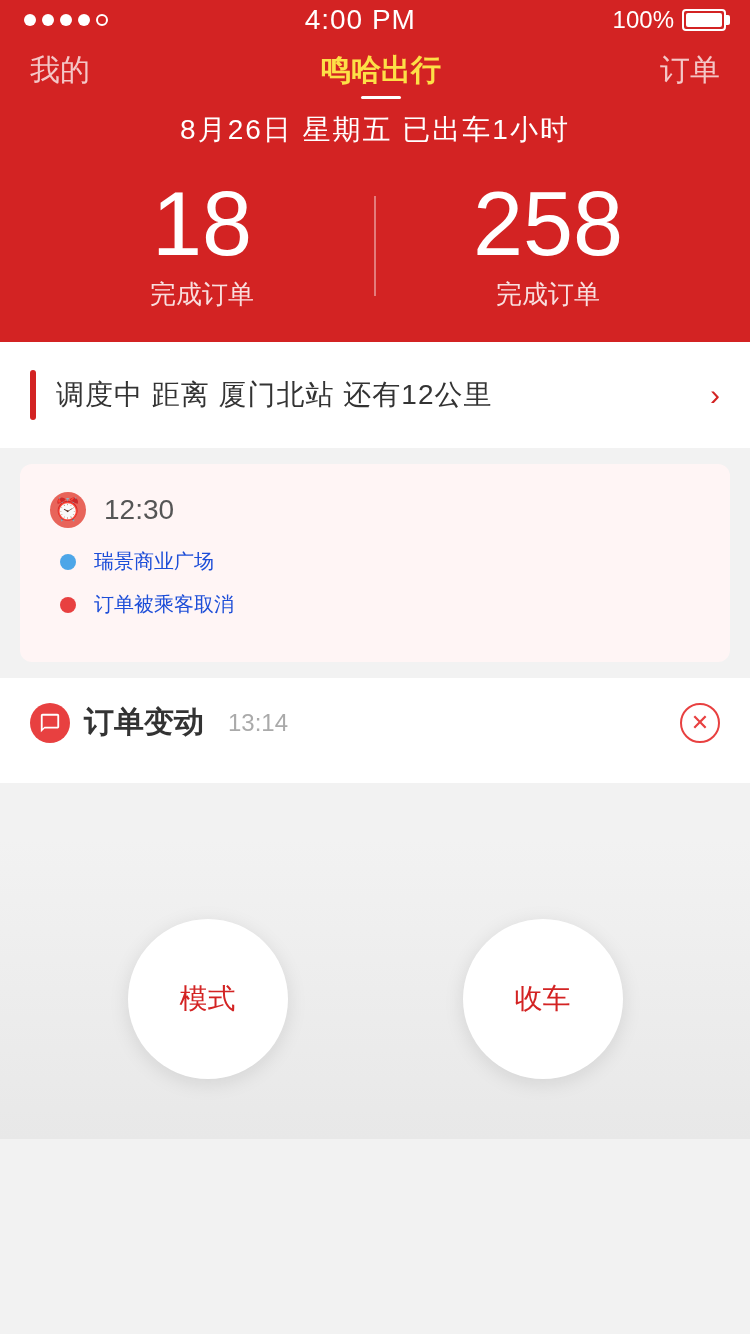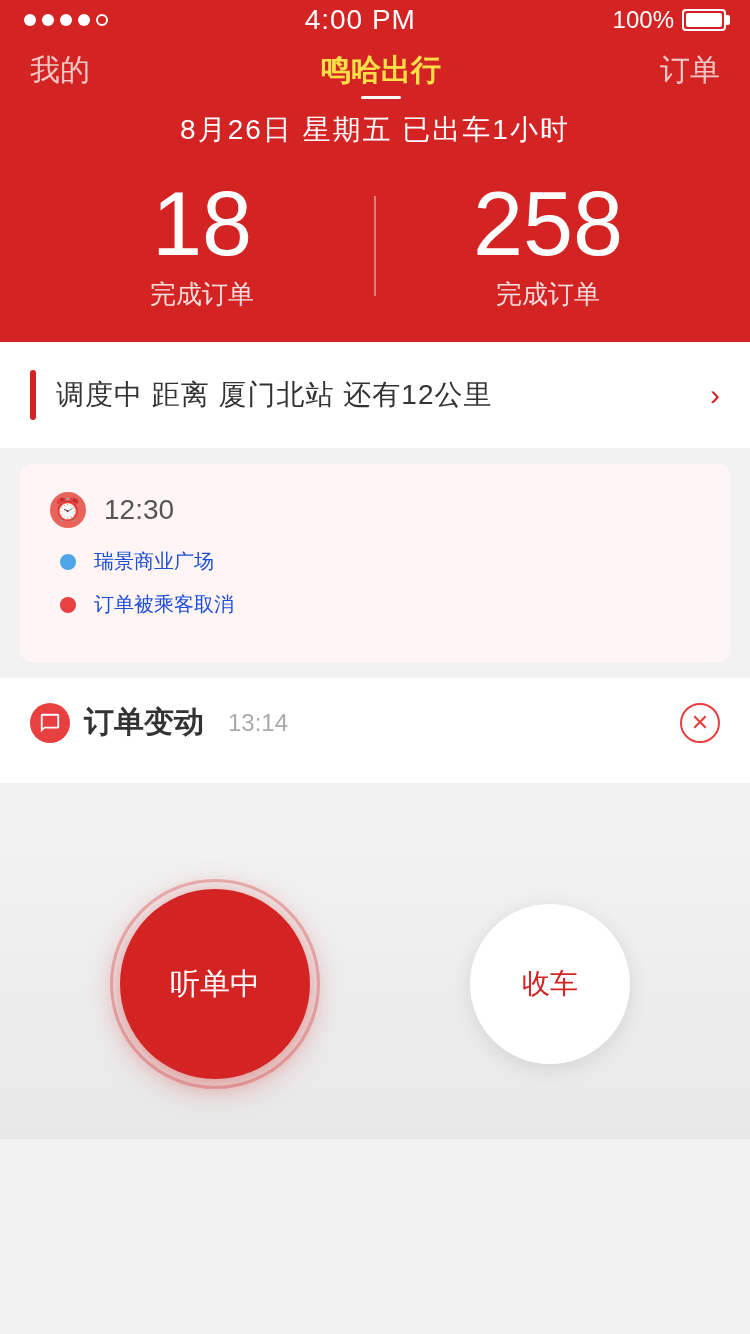--- a/index.html
+++ b/index.html
@@ -388,22 +388,22 @@
         <span class="notification-title">订单变动</span>
         <span class="notification-time">13:14</span>
       </div>
       <div class="close-btn">✕</div>
     </div>
   </div>
 
   <div class="bottom-area">
     <div class="bottom-bg"></div>
     <div class="bottom-nav">
-      <div class="bottom-btn-center">
-        <span>听单中</span>
+      <div class="bottom-btn">
+        <span>模式</span>
       </div>
       <div class="bottom-btn">
         <span>收车</span>
       </div>
     </div>
   </div>
 
 </div>
 
 </body></html>

